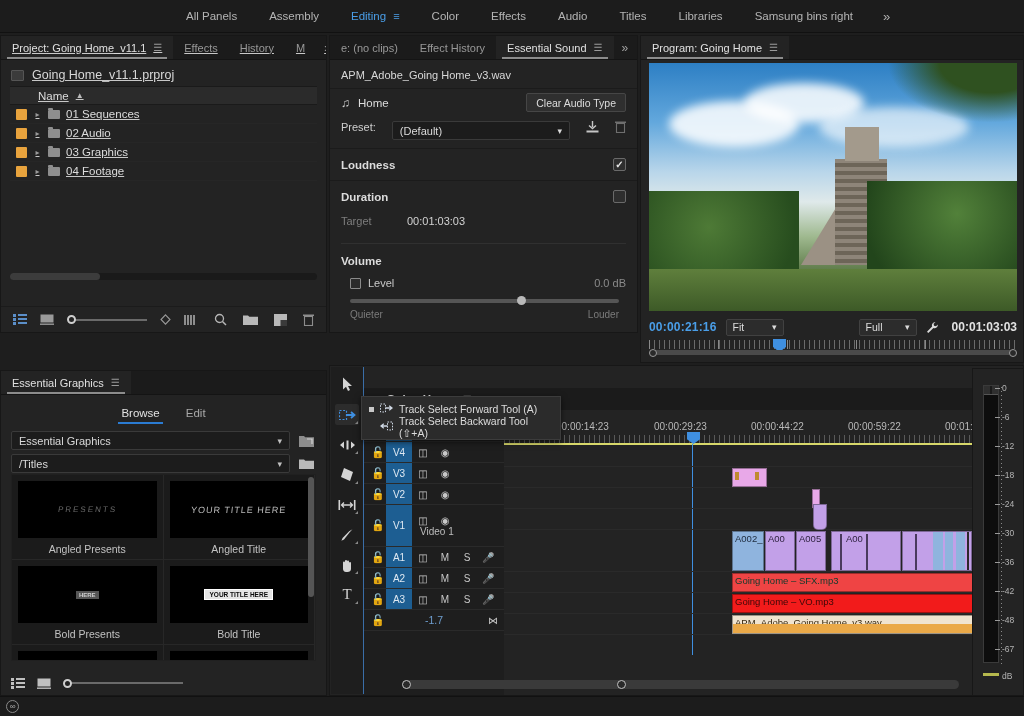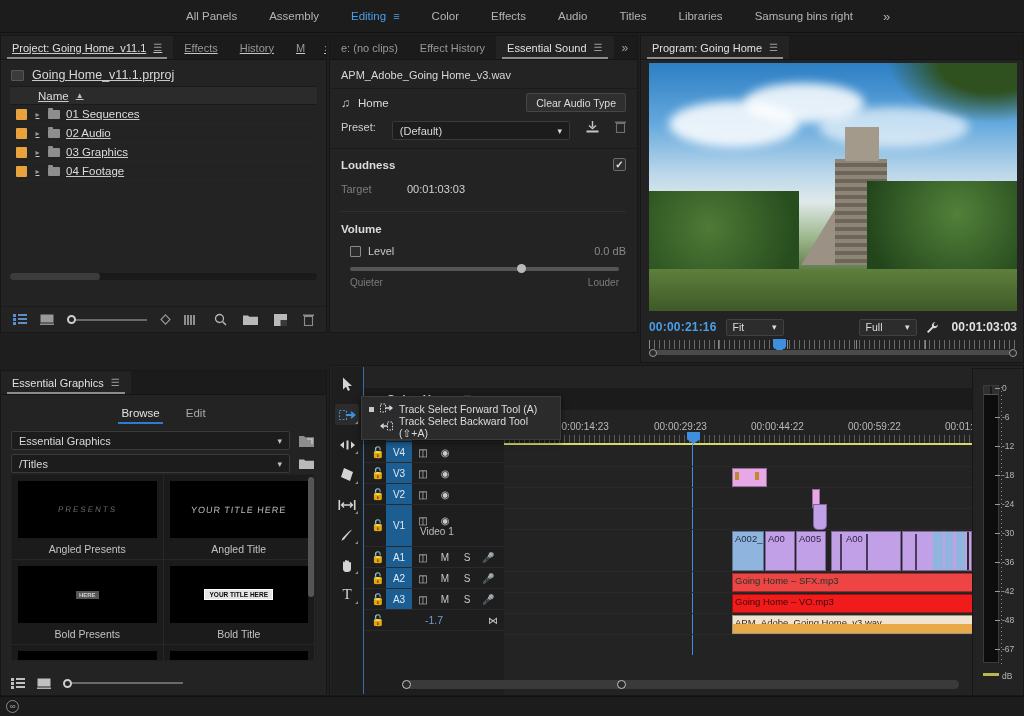--- a/index.html
+++ b/index.html
@@ -581,20 +581,24 @@
       </span>
     </div>
 
     <div class="es-sect">
       <span>Loudness</span>
       <span class="chkbox">
           <span>✓</span>
         </span>
     </div>
 
+    <div class="es-sect">
+      <span>Duration</span>
+      <span class="chkbox"></span>
+    </div>
 
     <div class="es-target">
       <span class="lab">Target</span>
       <span class="val">00:01:03:03</span>
     </div>
 
     <div class="es-divider"></div>
     <div class="es-vol-title">Volume</div>
 
     <div class="es-level-row">

